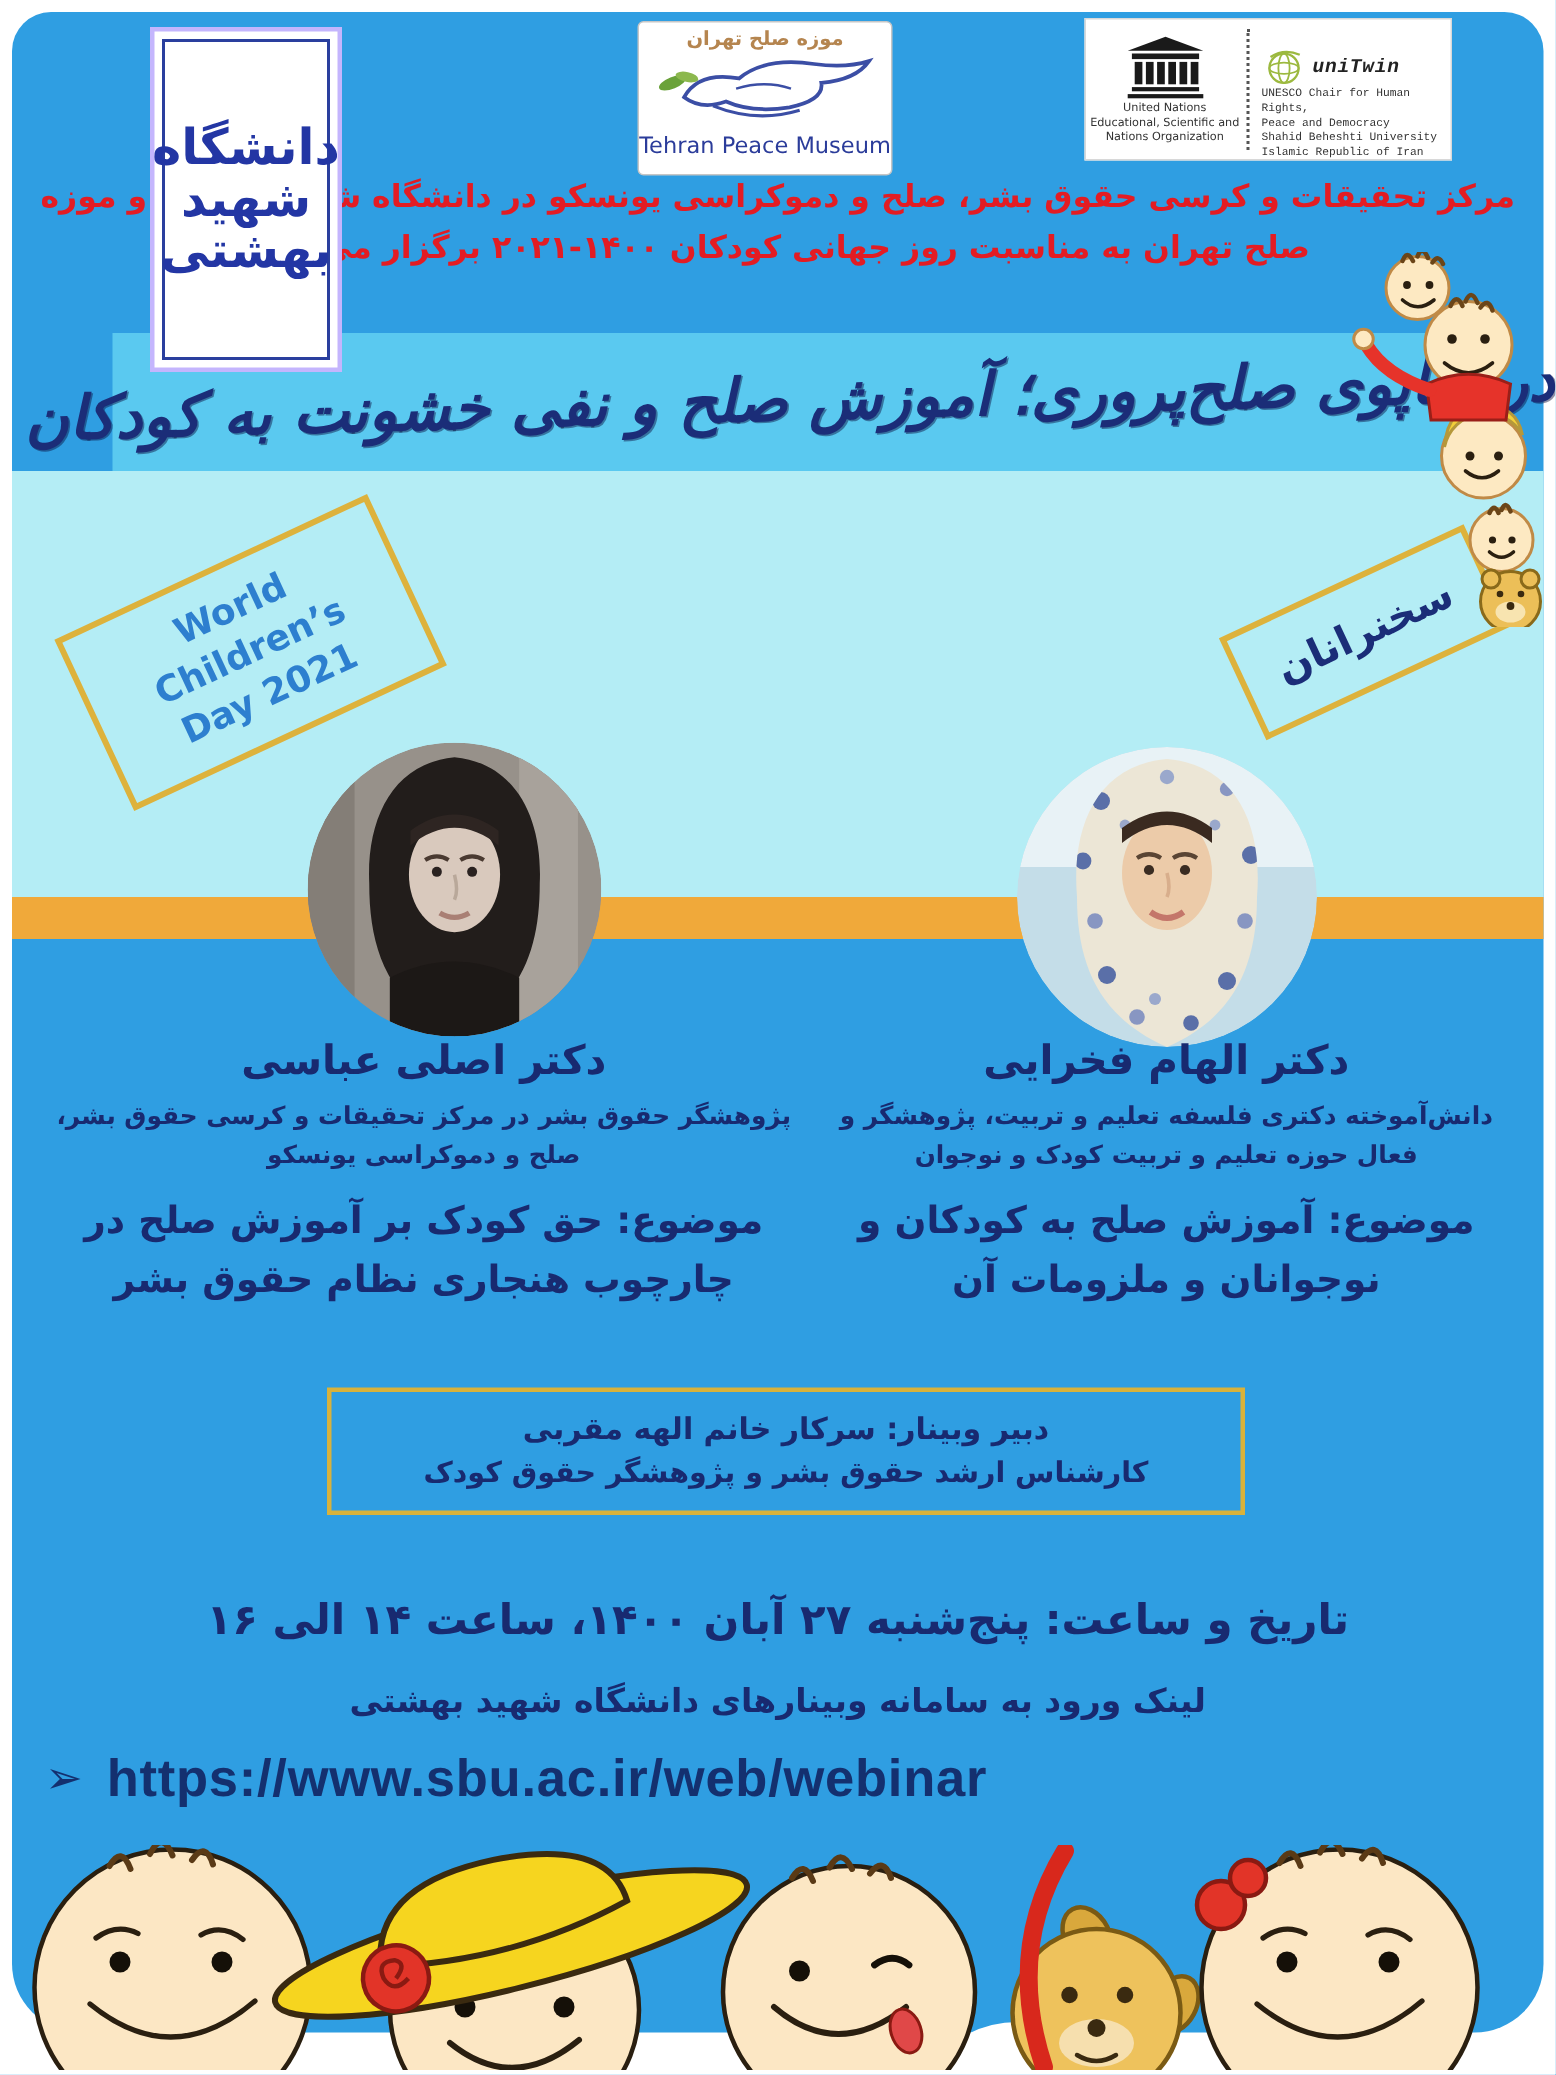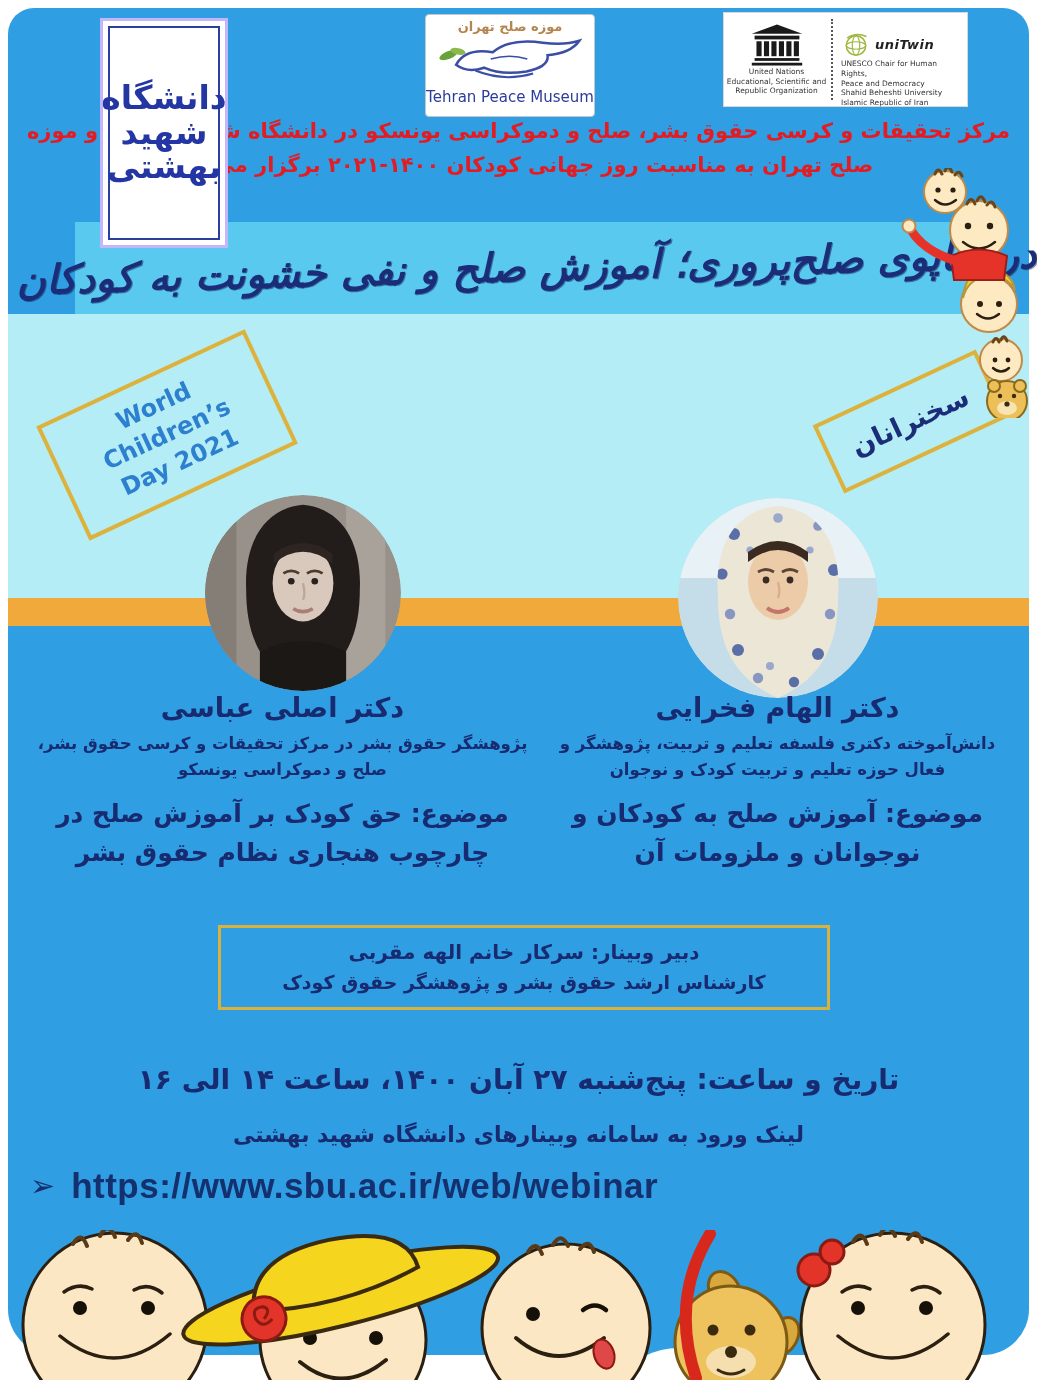--- a/index.html
+++ b/index.html
@@ -20,21 +20,21 @@
   .logo-museum{position:absolute;left:425px;top:14px;width:170px;height:103px;background:#ffffff;
             border:1px solid #c6c6c6;border-radius:4px;box-sizing:border-box;text-align:center;
             padding-top:4px;z-index:6;}
   .logo-museum .fa{color:#b5854f;font-size:13px;font-weight:bold;direction:rtl;}
   .logo-museum .en{color:#2b3c9a;font-size:15px;font-weight:normal;margin-top:-2px;}
   .logo-unesco{position:absolute;left:723px;top:12px;width:245px;height:95px;background:#ffffff;
             border:1px solid #d8d8d8;box-sizing:border-box;display:flex;z-index:6;}
   .unesco-half{width:105px;display:flex;flex-direction:column;align-items:center;justify-content:center;}
   .unesco-cap{font-size:7.5px;color:#333;text-align:center;line-height:1.25;}
   .unesco-div{width:0;border-left:2px dotted #555;margin:6px 2px;}
-  .unitwin-half{flex:1;display:flex;flex-direction:column;justify-content:center;padding:20px 4px 2px 6px;}
+  .unitwin-half{flex:1;display:flex;flex-direction:column;justify-content:center;padding:20px 4px 2px 6px;font-family:Liberation Mono, monospace;}
   .unitwin-row{display:flex;align-items:center;gap:4px;}
   .unitwin-word{font-size:13px;font-weight:bold;color:#222;font-style:italic;letter-spacing:.5px;}
   .unitwin-cap{font-size:7.5px;color:#333;line-height:1.3;}
 
   .intro{position:absolute;left:18px;top:114px;width:1001px;text-align:center;color:#e31c23;
          font-weight:bold;font-size:21px;line-height:1.62;direction:rtl;z-index:4;}
 
   .main-title{position:absolute;left:75px;top:222px;width:903px;height:90px;display:flex;
          align-items:center;justify-content:center;color:#1b2d78;font-size:40px;font-weight:bold;
          font-style:italic;direction:rtl;transform:rotate(-1.5deg);z-index:4;
@@ -115,21 +115,21 @@
         <rect x="24" y="19" width="5.5" height="16" fill="#1a1a1a"></rect>
         <rect x="32" y="19" width="5.5" height="16" fill="#1a1a1a"></rect>
         <rect x="40" y="19" width="5.5" height="16" fill="#1a1a1a"></rect>
         <rect x="48" y="19" width="5.5" height="16" fill="#1a1a1a"></rect>
         <rect x="6" y="37" width="48" height="3" fill="#1a1a1a"></rect>
         <rect x="3" y="42" width="54" height="3" fill="#1a1a1a"></rect>
       </svg>
       <div class="unesco-cap">
         <div>United Nations</div>
         <div>Educational, Scientific and</div>
-        <div>Republic Organization</div>
+        <div>Nations Organization</div>
       </div>
     </div>
     <div class="unesco-div"></div>
     <div class="unitwin-half">
       <div class="unitwin-row">
         <svg width="30" height="30" viewBox="0 0 40 40">
           <circle cx="20" cy="22" r="13" fill="none" stroke="#9cb93f" stroke-width="2"></circle>
           <ellipse cx="20" cy="22" rx="13" ry="5" fill="none" stroke="#9cb93f" stroke-width="1.6"></ellipse>
           <ellipse cx="20" cy="22" rx="5" ry="13" fill="none" stroke="#9cb93f" stroke-width="1.6"></ellipse>
           <path d="M8 12 Q20 4 34 10" fill="none" stroke="#9cb93f" stroke-width="2"></path>

